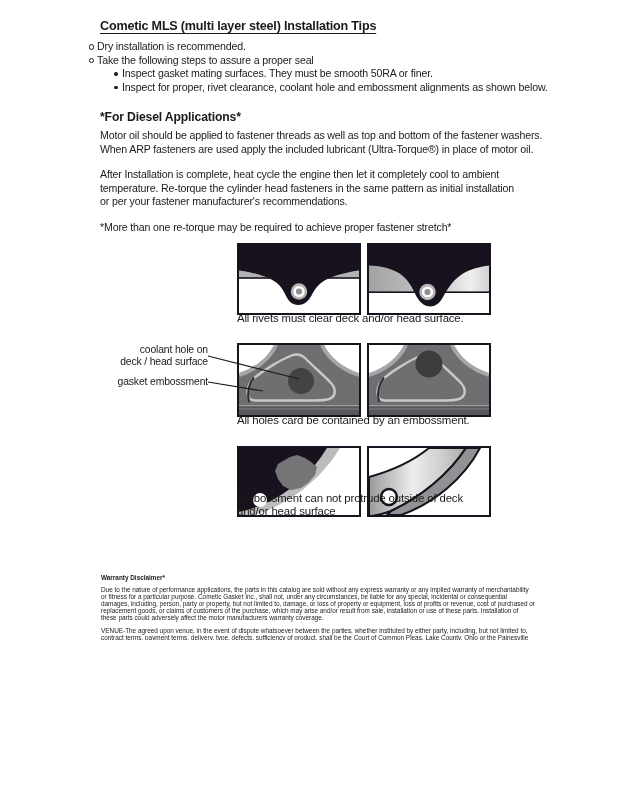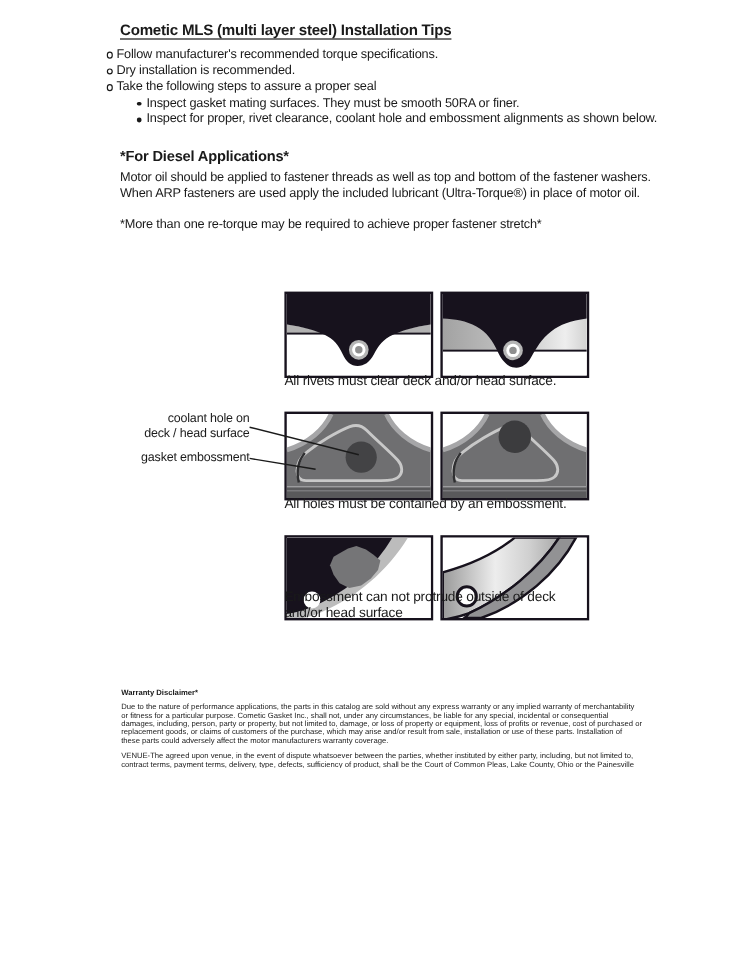--- a/index.html
+++ b/index.html
@@ -57,43 +57,42 @@
 <body>
 
 <div class="page">
 
   <div class="content">
     <div class="title">Cometic MLS (multi layer steel) Installation Tips</div>
 
     <div class="tips">
       <div class="b-row">
         <span class="b-marker"></span>
-        <span>Follow manufacturer's recommended torque specifications.</span>
-      </div>
-      <div class="b-row">
-        <span class="b-marker"></span>
         <span>Dry installation is recommended.</span>
       </div>
       <div class="b-row">
         <span class="b-marker"></span>
         <span>Take the following steps to assure a proper seal</span>
       </div>
       <div class="sub-row">
         <span class="sub-marker"></span>
         <span>Inspect gasket mating surfaces.  They must be smooth 50RA or finer.</span>
       </div>
       <div class="sub-row">
         <span class="sub-marker"></span>
         <span>Inspect for proper, rivet clearance, coolant hole and embossment alignments as shown below.</span>
       </div>
     </div>
 
     <div class="diesel-heading">*For Diesel Applications*</div>
     <p class="para">Motor oil should be applied to fastener threads as well as top and bottom of the fastener washers.
 When ARP fasteners are used apply the included lubricant (Ultra-Torque®) in place of motor oil.</p>
+    <p class="para">After Installation is complete, heat cycle the engine then let it completely cool to ambient
+temperature. Re-torque the cylinder head fasteners in the same pattern as initial installation
+or per your fastener manufacturer's recommendations.</p>
     <p class="para">*More than one re-torque may be required to achieve proper fastener stretch*</p>
   </div>
 
   <div>
 
     <div class="fig-label" style="left:237px;top:228px;">RIGHT</div>
     <div class="fig-label" style="left:367px;top:228px;">WRONG</div>
 
     <div class="panel" style="left:237px;top:243px;height:68px;">
       <svg viewBox="0 0 120 68" preserveAspectRatio="none">
@@ -171,21 +170,21 @@
         <path d="M83,0 C89,13 102,24.5 120,30" stroke="#a6a6a8" stroke-width="4" fill="none"></path>
         <path d="M16,55.5 C11,55.5 8.5,52 8.5,47.5 C8.5,41 11.5,35.5 17,31.5 C26,24.5 42,14.5 52.5,10.5 C58,8.5 62.5,9.5 66.5,13.5 C75,22 86,31.5 92.5,38.5 C96.5,43 97,49 93,52.5 C89.5,55.5 83,55.5 75,55.5 Z" fill="none" stroke="#c8c8c8" stroke-width="2.4"></path>
         <path d="M10,57 C8,48 9.5,39 15,32.5" stroke="#2f2f31" stroke-width="2" fill="none"></path>
         <circle cx="60" cy="19" r="13.5" fill="#3c3c3e"></circle>
         <rect y="60" width="120" height="10" fill="#59595b"></rect>
         <rect y="60" width="120" height="1.2" fill="#9c9c9e"></rect>
         <rect y="63.5" width="120" height="1" fill="#828284"></rect>
       </svg>
     </div>
 
-    <div class="fig-caption" style="top:414px;">All holes must be contained by an embossment.</div>
+    <div class="fig-caption" style="top:414px;">All holes card be contained by an embossment.</div>
 
     <div class="fig-label" style="left:237px;top:431px;">RIGHT</div>
     <div class="fig-label" style="left:367px;top:431px;">WRONG</div>
 
     <div class="panel" style="left:237px;top:446px;height:67px;">
       <svg viewBox="0 0 120 67" preserveAspectRatio="none">
         <rect width="120" height="67" fill="#ffffff"></rect>
         <path d="M87,0 H101 C84,28 58,50 27,63 C18,66.5 9,68.5 0,69.5 V63.5 C8,62.5 16,60 24,56.5 C52,44 72,25 87,0 Z" fill="#bcbcbc"></path>
         <path d="M0,0 H88 C73,25 52,44 24,56.5 C16,60 8,62.5 0,63.5 Z" fill="#17121d"></path>
         <polygon points="44,13 51,9 58,7 66,10 72,14 78,19 76,27 70,34 62,40 52,42 44,38 39,31 36,23 39,16" fill="#757577"></polygon>

